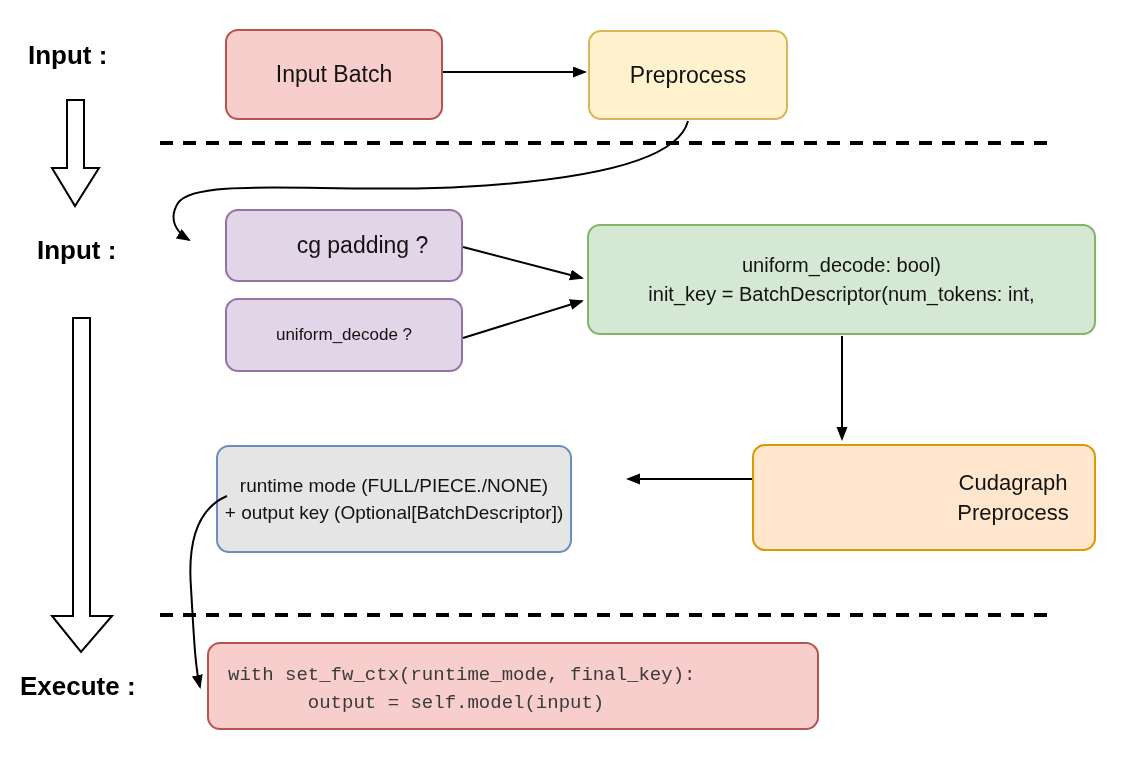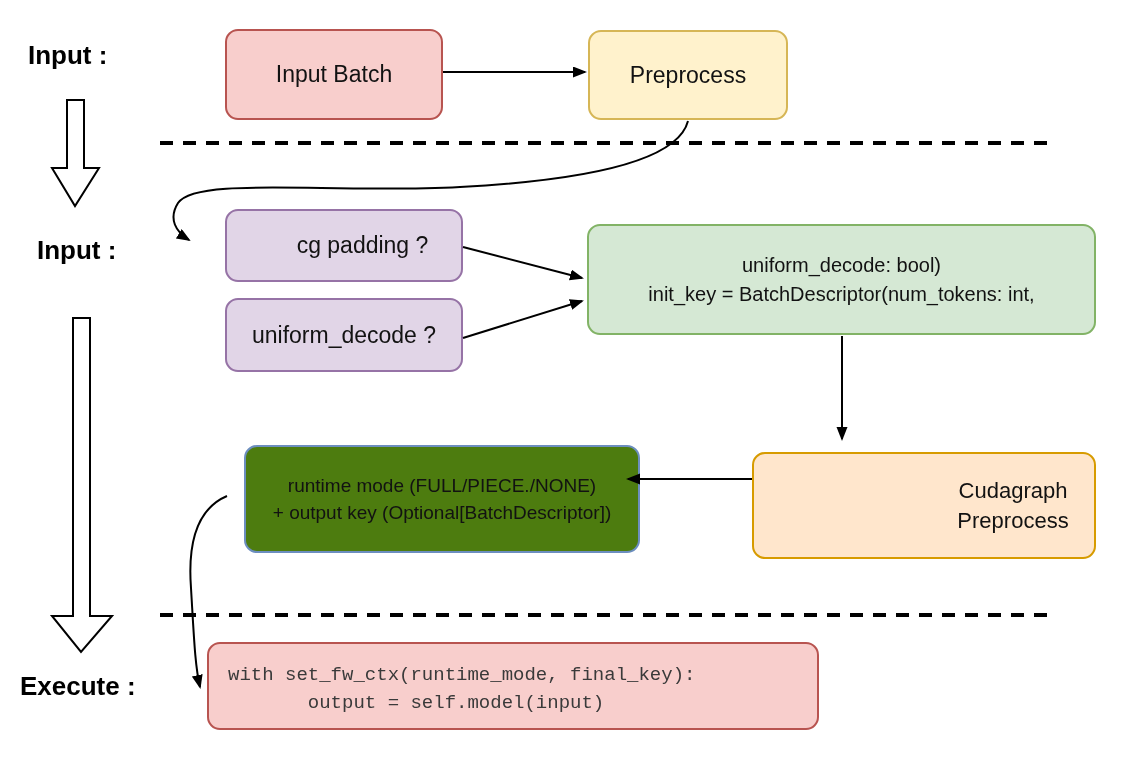--- a/index.html
+++ b/index.html
@@ -26,30 +26,30 @@
   .section-label{
     position:absolute;
     font-weight:bold;
     font-size:26px;
     color:#000;
     white-space:nowrap;
   }
   #node-input-batch{left:225px;top:29px;width:218px;height:91px;background:#f8cecc;border-color:#b85450;font-size:23px;}
   #node-preprocess{left:588px;top:30px;width:200px;height:90px;background:#fff2cc;border-color:#d6b656;font-size:23px;}
   #node-cg-padding{left:225px;top:209px;width:238px;height:73px;background:#e1d5e7;border-color:#9673a6;font-size:23px;padding-left:37px;}
-  #node-uniform-decode{left:225px;top:298px;width:238px;height:74px;background:#e1d5e7;border-color:#9673a6;font-size:23px;}
+  #node-uniform-decode{left:225px;top:298px;width:238px;height:74px;background:#e1d5e7;border-color:#9673a6;font-size:17px;}
   #node-init-key{left:587px;top:224px;width:509px;height:111px;background:#d5e8d4;border-color:#82b366;font-size:20px;line-height:29px;}
-  #node-cudagraph{left:752px;top:444px;width:344px;height:107px;background:#ffe6cc;border-color:#d79b00;margin-top:8px;}
+  #node-cudagraph{left:752px;top:444px;width:344px;height:107px;background:#ffe6cc;border-color:#d79b00;}
   #cudagraph-label{
     position:absolute;left:180px;top:0;width:158px;height:100%;
     display:flex;flex-direction:column;align-items:center;justify-content:center;
     font-size:22px;line-height:30px;color:#121212;
   }
   #node-dispatch{left:755px;top:443px;width:178px;height:74px;background:#fdd0ac;border-color:#d79b00;font-size:19px;border-radius:11px;}
-  #node-runtime-mode{left:244px;top:445px;width:396px;height:108px;background:#4d7c0f;border-color:#6c8ebf;font-size:19px;line-height:27px;}
+  #node-runtime-mode{left:216px;top:445px;width:356px;height:108px;background:#e5e5e5;border-color:#6c8ebf;font-size:19px;line-height:27px;}
   #node-execute-code{
     left:207px;top:642px;width:612px;height:88px;
     background:#f8cecc;border-color:#b85450;
     align-items:flex-start;text-align:right;
     padding-left:19px;padding-top:6px;
     font-family:"Liberation Mono", monospace;
     font-size:19px;line-height:28px;color:#3a3a3a;
   }
   .pre{white-space:pre;}
   #label-input{left:28px;top:40px;}

